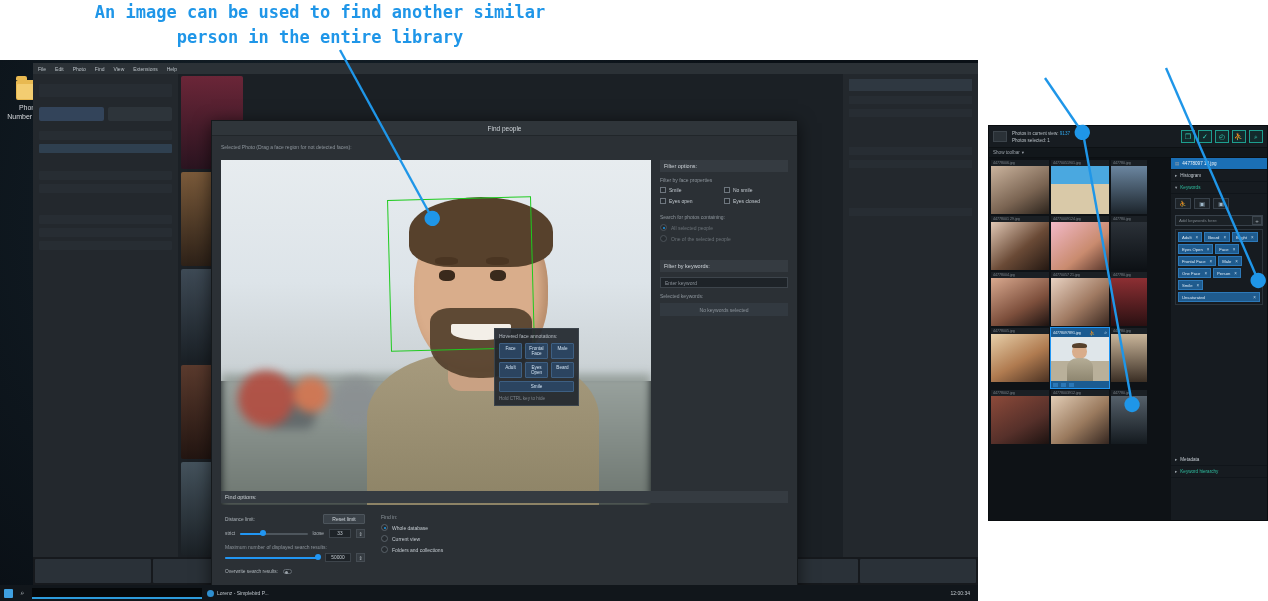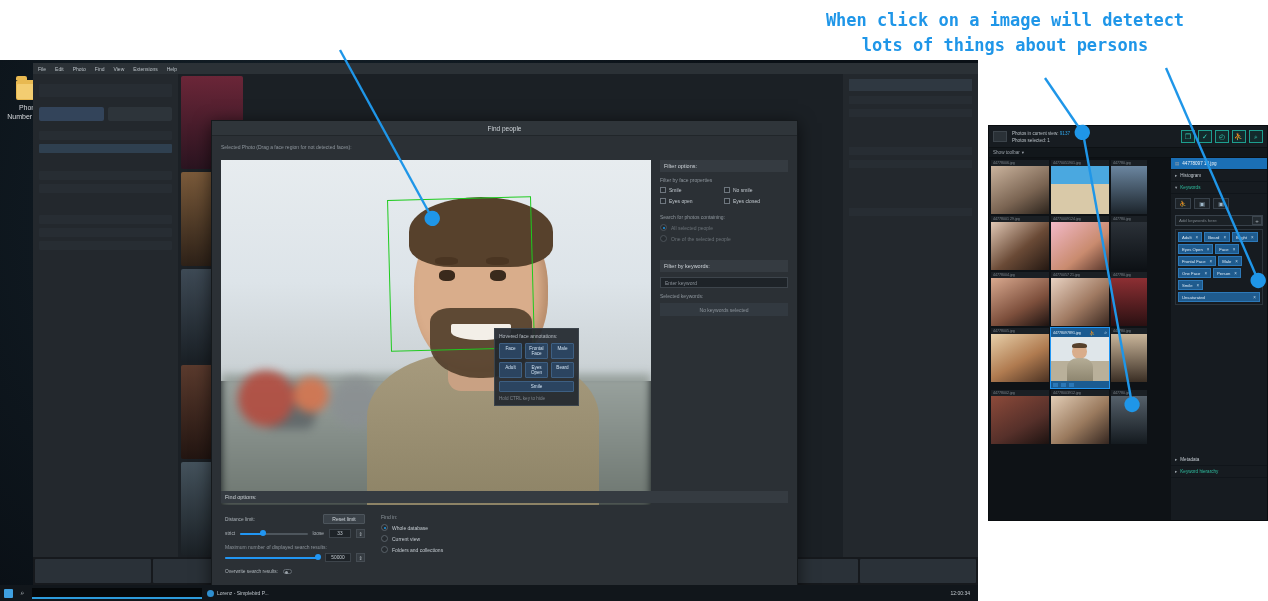--- a/index.html
+++ b/index.html
@@ -184,22 +184,22 @@
   .chip { background:#1f5b8e; border:1px solid #2d79b8; color:#dceaf6; font-size:4.2px;
      padding:1.5px 3px; display:flex; align-items:center; gap:4px; }
   .chip .x { color:#bcd6ec; font-size:4.5px; }
   .chip.w100 { flex:1 1 100%; }
 </style>
 </head>
 <body>
 
 <div class="root">
 
-  <div class="anno anno-right">When click on a image will detetect
-lots of things about persons</div>
+  <div class="anno anno-left">An image can be used to find another similar
+person in the entire library</div>
 
   <div class="desktop">
     <div class="desk-bg"></div>
 
     <div class="desk-icon">
       <div class="folder"></div>
       <div>Phone
 Number Pro...</div>
     </div>
 

